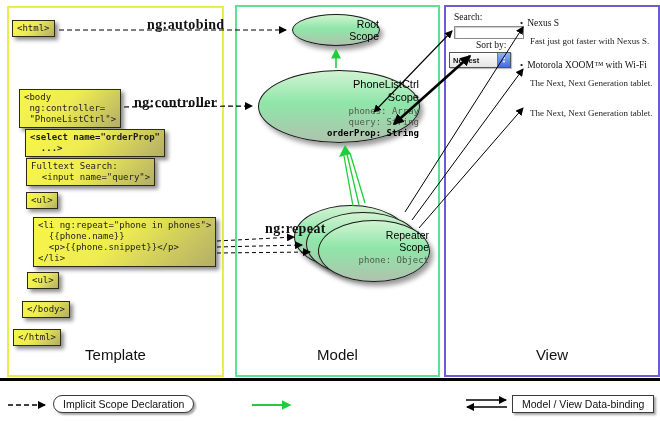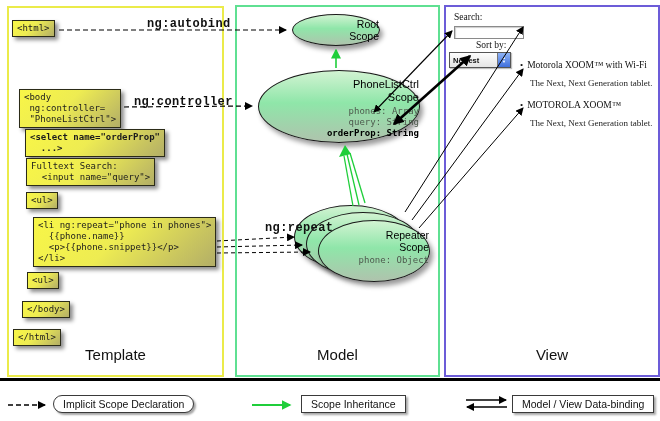--- a/index.html
+++ b/index.html
@@ -14,22 +14,22 @@
   .lbl-template{left:7px;width:217px;}
   .lbl-model{left:235px;width:205px;}
   .lbl-view{left:444px;width:216px;}
   
   .code{position:absolute;background:linear-gradient(135deg,#f8f647 0%,#eeec52 45%,#b3ae67 100%);
         border:1px solid #2b2b18;box-shadow:3px 3px 4px rgba(0,0,0,.45);
         font-family:"DejaVu Sans Mono",monospace;font-size:9px;line-height:11px;
         white-space:pre;padding:2px 4px;color:#1c1c1c;z-index:10;}
   .code.bold{font-weight:bold;}
   
-  .directive{position:absolute;font-family:Liberation Mono, monospace;font-weight:bold;
-             font-size:12px;letter-spacing:.4px;color:#111;z-index:21;}
+  .directive{position:absolute;font-family:Liberation Serif, serif;font-weight:bold;
+             font-size:14px;letter-spacing:.4px;color:#111;z-index:21;}
   
   .scope{position:absolute;border:1.6px solid #1a1a1a;border-radius:50%;
          background:linear-gradient(180deg,#d2f3d2 0%,#8fe6a9 45%,#afc3ad 100%);
          box-shadow:3px 4px 5px rgba(0,0,0,.4);text-align:right;z-index:8;}
   .scope-title{font-size:11px;line-height:13px;color:#000;white-space:pre;}
   .scope-props{font-family:"DejaVu Sans Mono",monospace;font-size:9px;line-height:11px;
                color:#4e5a4e;white-space:pre;}
   .scope-props-bold{font-family:"DejaVu Sans Mono",monospace;font-size:9px;line-height:11px;
                color:#000;font-weight:bold;white-space:pre;}
   .sc-root{left:292px;top:14px;width:88px;height:32px;padding-top:3px;box-sizing:border-box;}
@@ -171,31 +171,33 @@
   <input class="v-input" type="text" value="" style="">
   <div class="v-label" style="left:476px;top:40px;">Sort by:</div>
   <div class="v-select">
     <span class="val">Newest</span>
     <span class="stepper">
         <span>▲</span>
         <span>▼</span>
       </span>
   </div>
 
+  <div class="v-item" style="top:18px;">
+    <div class="name-row"><span class="bullet">•</span><span>Nexus S</span></div>
+    <div class="desc">Fast just got faster with Nexus S.</div>
+  </div>
   <div class="v-item" style="top:60px;">
     <div class="name-row"><span class="bullet">•</span><span>Motorola XOOM™ with Wi-Fi</span></div>
     <div class="desc">The Next, Next Generation tablet.</div>
   </div>
   <div class="v-item" style="top:100px;">
-    <div class="name-row"><span class="bullet">•</span><span>MOTOROLA XOOM™</span></div>
     <div class="desc">The Next, Next Generation tablet.</div>
   </div>
 
   <div class="col-label lbl-model">Model</div>
   <div class="col-label lbl-template">Template</div>
   <div class="col-label lbl-view">View</div>
 
   <div class="divider"></div>
   <div class="legend-box lg1">Implicit Scope Declaration</div>
-  <div class="legend-box lg2">Scope Inheritance</div>
   <div class="legend-box lg3">Model / View Data-binding</div>
 
 </div>
 
 </body></html>

